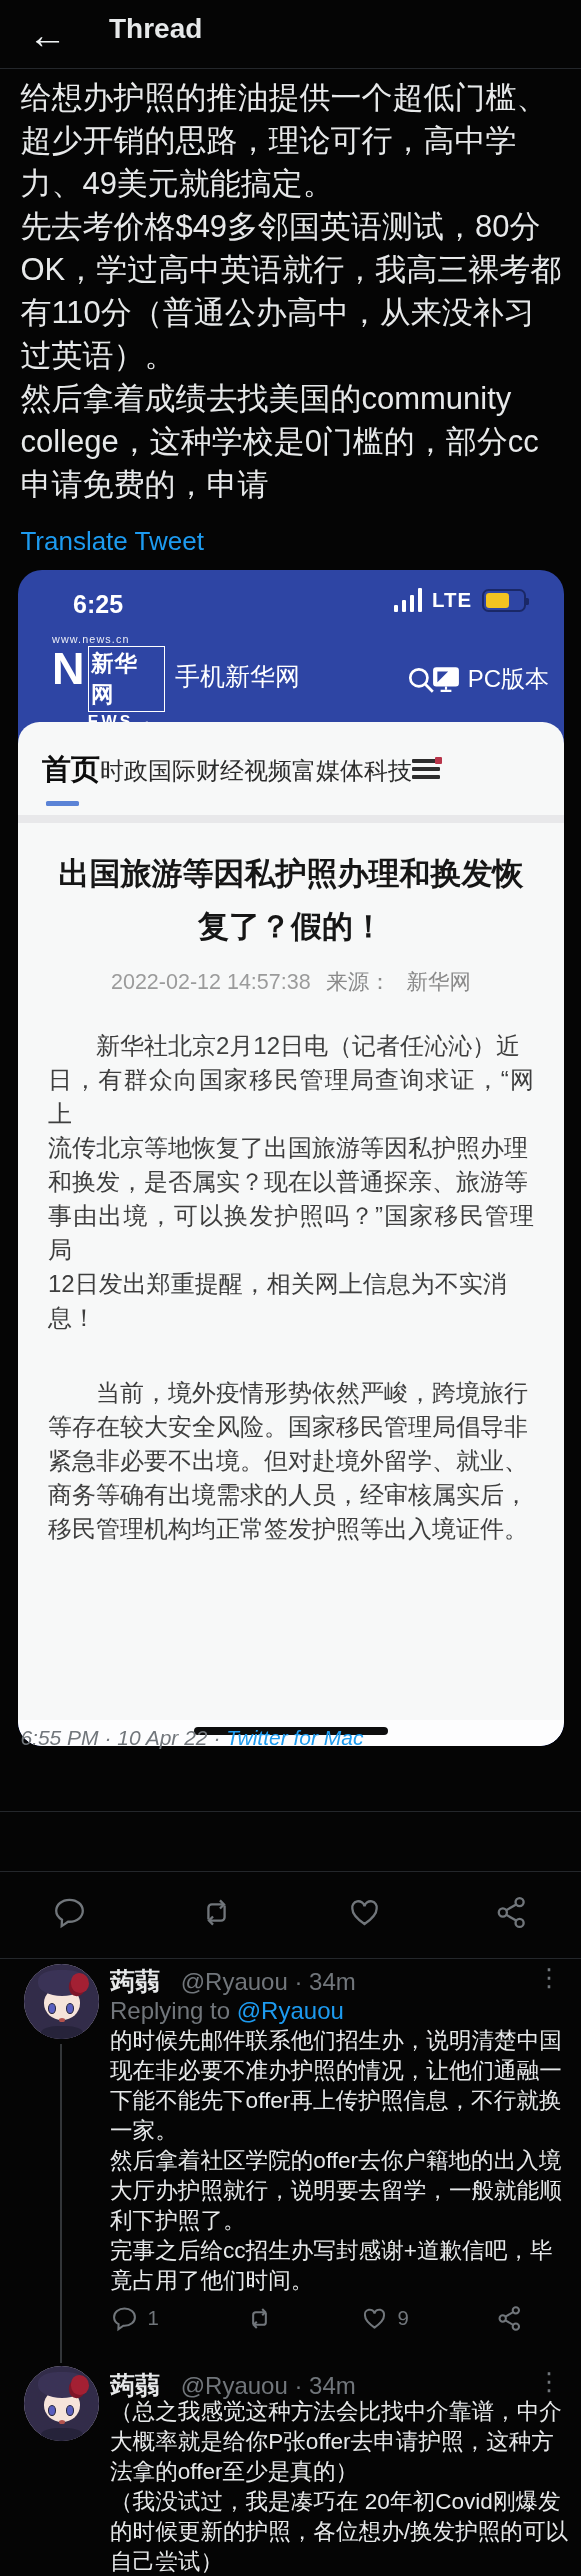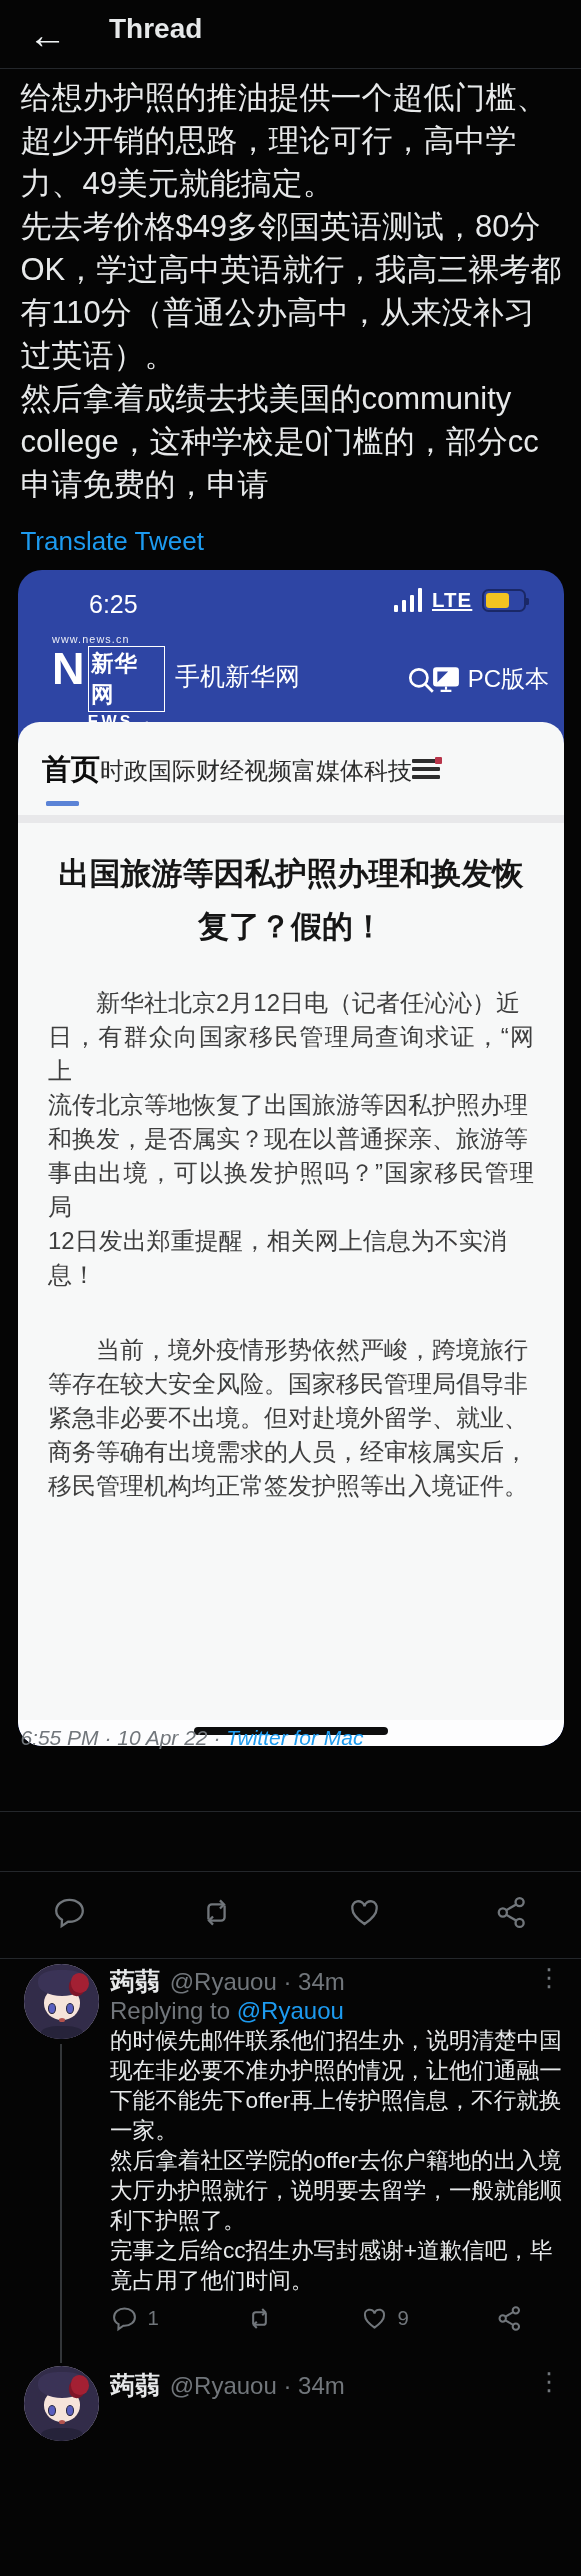--- a/index.html
+++ b/index.html
@@ -14,27 +14,27 @@
     border-bottom:1.1px solid #24272b; display:flex; align-items:center; }
   .back-btn { position:absolute; left:28px; top:7.5px; color:#eff3f4; font-size:39px; line-height:54px; }
   .app-title { position:absolute; left:109px; top:13px; color:#e7e9ea; font-size:28px; font-weight:bold; }
   
   .tweet-text { position:absolute; top:76px; left:20.4px; width:543px;
     color:#e7e9ea; font-size:31px; line-height:43px; white-space:pre-line; }
   .translate-link { position:absolute; top:526px; left:20.4px; color:#1d9bf0; font-size:26px; }
   
   .card { position:absolute; top:570px; left:18px; width:546px; height:1176px;
     background:#2e45a4; border-radius:24px; overflow:hidden; }
-  .sb-time { position:absolute; left:71px; top:20.4px; color:#fff; font-size:25px; font-weight:normal; }
+  .sb-time { position:absolute; left:55px; top:20.4px; color:#fff; font-size:25px; font-weight:bold; }
   .sb-icons { position:absolute; right:38px; top:18.3px; display:flex; align-items:center; gap:9.7px; }
   .sig { display:flex; align-items:flex-end; gap:3.2px; height:24px; }
   .sig i { display:block; width:4.8px; background:#fff; border-radius:1.1px; }
   .sig i:nth-child(1){height:7.5px;} .sig i:nth-child(2){height:12px;}
   .sig i:nth-child(3){height:17px;} .sig i:nth-child(4){height:24px;}
-  .lte { color:#fff; font-size:20.4px; font-weight:bold; letter-spacing:1.1px;text-decoration:underline; }
+  .lte { color:#fff; font-size:20.4px; font-weight:bold; letter-spacing:1.1px; }
   .batt { position:relative; width:44px; height:22.6px; border:2.2px solid rgba(15,25,70,.65);
     border-radius:6.5px; }
   .batt::after { content:""; position:absolute; right:-5.4px; top:6.5px; width:3.2px; height:7.5px;
     background:rgba(15,25,70,.65); border-radius:0 1.6px 1.6px 0; }
   .batt-fill { position:absolute; left:1.6px; top:1.6px; bottom:1.6px; width:58%;
     background:#f3c321; border-radius:3.2px; }
   .logo { position:absolute; left:34px; top:63px; color:#fff; width:113px; }
   .logo-top { font-size:10.8px; letter-spacing:1.1px; opacity:.9; }
   .logo-main { display:flex; align-items:flex-start; gap:3.2px; margin-top:1.1px; }
   .logo-n { font-size:45px; font-weight:bold; line-height:45px; }
@@ -102,21 +102,21 @@
     border-radius:50%; border:1.1px solid #23233d; }
   .avatar .eye.l { left:32%; } .avatar .eye.r { left:56%; }
   .avatar .mouth { position:absolute; left:46%; top:72%; width:8%; height:5%;
     background:#b2534e; border-radius:50%; }
   .avatar .flower { position:absolute; left:62%; top:12%; width:24%; height:26%;
     background:#a32033; border-radius:45% 55% 50% 50%; box-shadow:-3.2px 4.3px 0 -1.1px #7e1628; }
   .avatar .body { position:absolute; left:22%; top:82%; width:56%; height:22%;
     background:#26233a; border-radius:40% 40% 0 0; }
   .reply-name-row { position:absolute; left:110px; display:flex; align-items:baseline; gap:9.7px; }
   .reply-name { color:#e7e9ea; font-size:25px; font-weight:bold; }
-  .reply-meta { color:#71767b; font-size:24px; }
+  .reply-meta { color:#71767b; font-size:24px;margin-left:11px; }
   .more-dots { position:absolute; right:19.4px; color:#71767b; font-size:25px; line-height:25px; }
   .replying-row { position:absolute; left:110px; font-size:24px; color:#71767b; }
   .replying-row .at { color:#1d9bf0; }
   .reply-text { position:absolute; left:110px; width:463px; color:#e7e9ea;
     font-size:22.6px; line-height:30px; white-space:pre-line; }
   .thread-line { position:absolute; left:60px; width:2.2px; background:#333639; }
   .reply-action-row { position:absolute; left:110px; width:414px; display:flex;
     justify-content:space-between; align-items:center; }
   .ra-grp { display:flex; align-items:center; gap:8.6px; color:#71767b; font-size:20.4px; }
   .sicon { width:29px; height:29px; }
@@ -200,20 +200,25 @@
         <span class="ham">
             <i></i>
             <i></i>
             <i></i>
           </span>
       </div>
       <div class="nav-sep"></div>
 
       <div class="article-title">出国旅游等因私护照办理和换发恢
 复了？假的！</div>
+      <div class="article-meta">
+        <span>2022-02-12 14:57:38</span>
+        <span class="src-name">来源：</span>
+        <span class="src-name">新华网</span>
+      </div>
 
       <div class="article-body">
         <div class="para">　　新华社北京2月12日电（记者任沁沁）近
 日，有群众向国家移民管理局查询求证，“网上
 流传北京等地恢复了出国旅游等因私护照办理
 和换发，是否属实？现在以普通探亲、旅游等
 事由出境，可以换发护照吗？”国家移民管理局
 12日发出郑重提醒，相关网上信息为不实消
 息！</div>
         <div class="para">　　当前，境外疫情形势依然严峻，跨境旅行
@@ -345,15 +350,21 @@
       <span class="eye r"></span>
       <span class="mouth"></span>
     <span class="flower"></span>
       <span class="body"></span>
   </div>
   <div class="reply-name-row" style="top:2369px;">
     <span class="reply-name">蒟蒻</span>
     <span class="reply-meta">@Ryauou · 34m</span>
   </div>
   <span class="more-dots" style="top:2369px;">⋮</span>
+  <div class="reply-text" style="top:2397px;">（总之我感觉这种方法会比找中介靠谱，中介
+大概率就是给你P张offer去申请护照，这种方
+法拿的offer至少是真的）
+（我没试过，我是凑巧在 20年初Covid刚爆发
+的时候更新的护照，各位想办/换发护照的可以
+自己尝试）</div>
 
 </div>
 
 
 </body></html>

